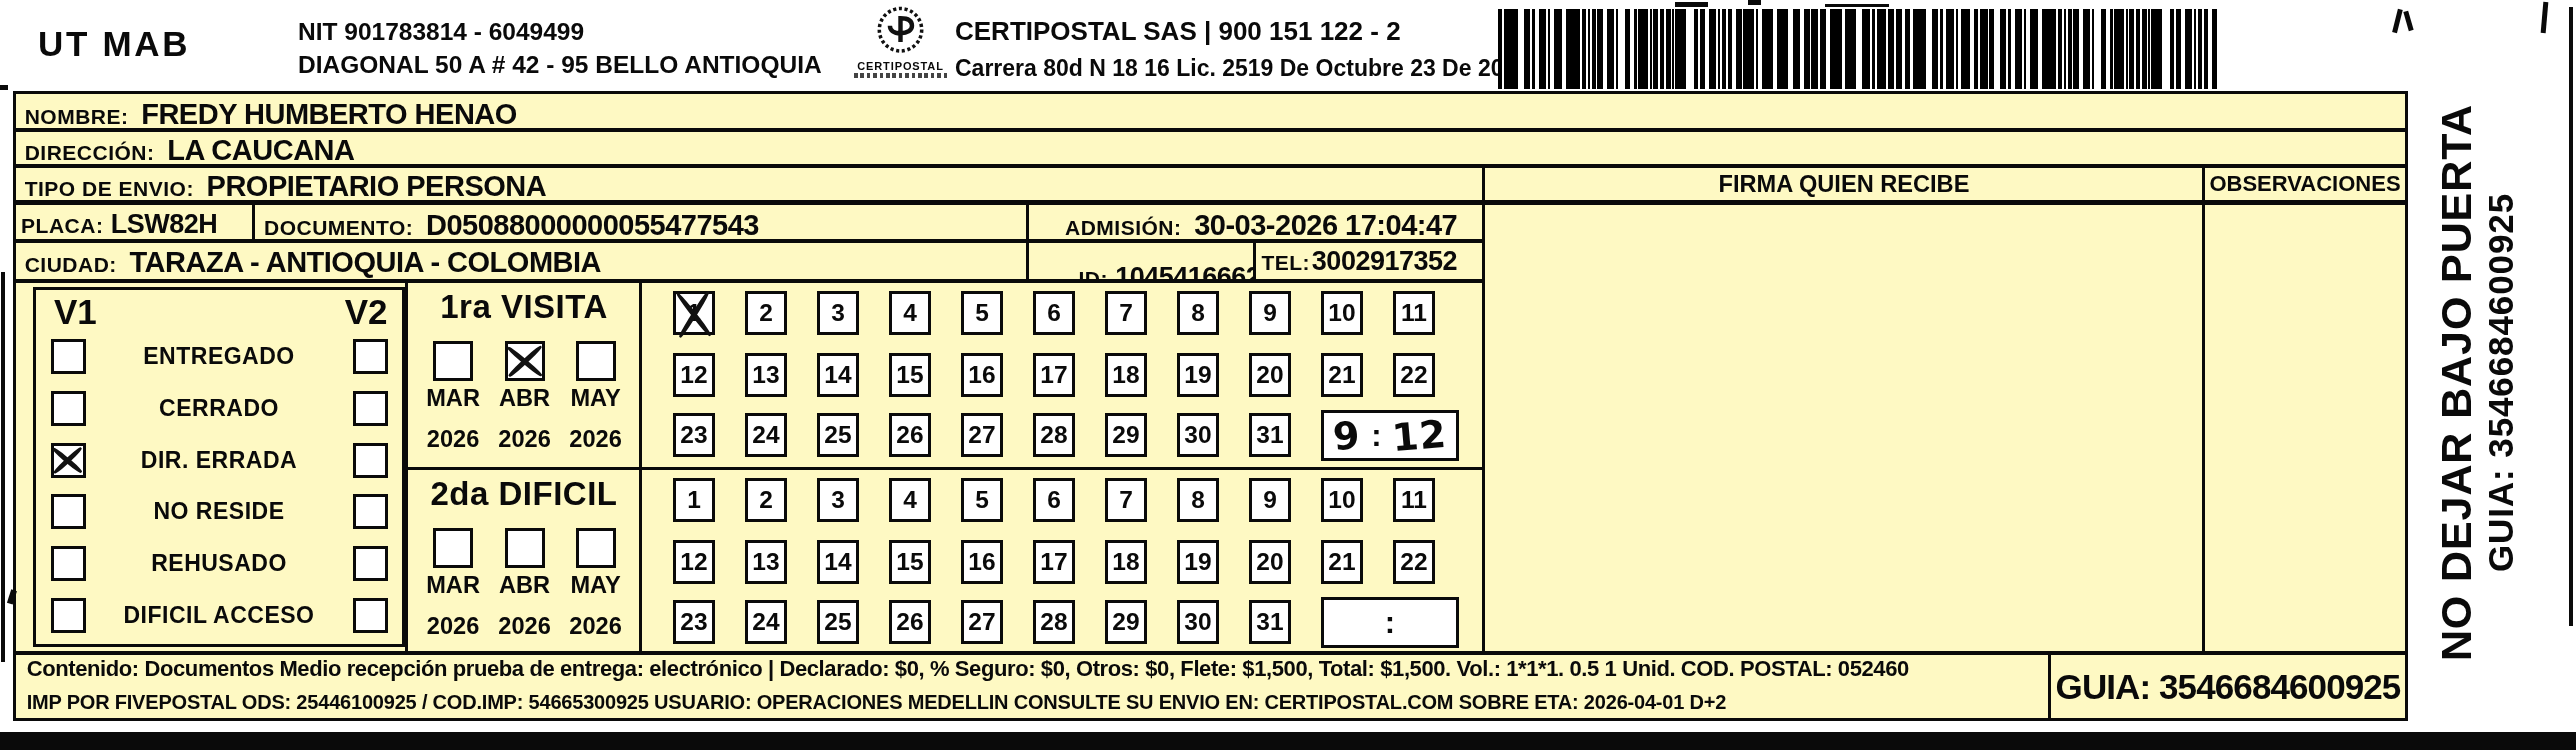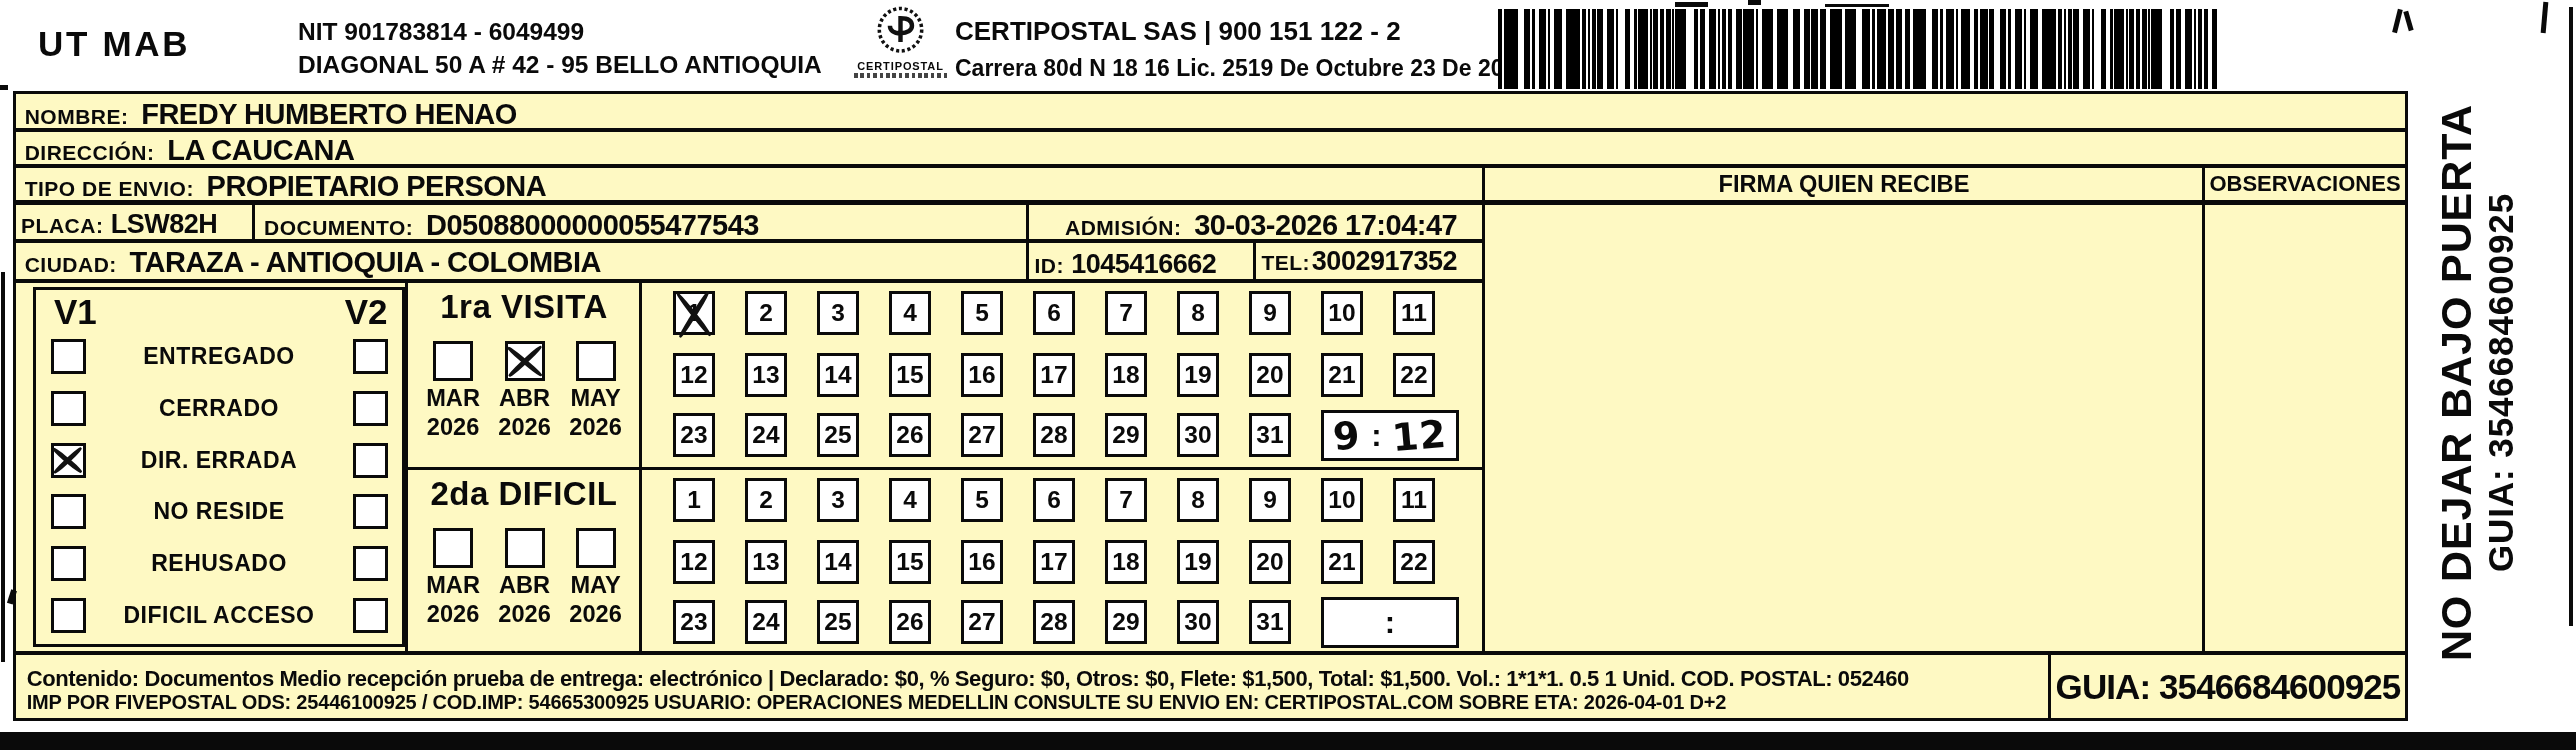--- a/index.html
+++ b/index.html
@@ -31,37 +31,37 @@
   .cb{position:relative;width:35px;height:35px;border:3.6px solid #0a0a0a;box-sizing:border-box;background:#fff;flex:0 0 auto;}
   .cb.checked::before,.cb.checked::after{content:"";position:absolute;left:-14%;top:44%;width:128%;height:4.5px;background:#111;border-radius:40%;}
   .cb.checked::before{transform:rotate(40deg);}
   .cb.checked::after{transform:rotate(-43deg);}
   
   .vtitle{text-align:center;font-size:33px;font-weight:700;margin-top:5.4px;letter-spacing:0.5px;}
   .months{display:flex;justify-content:space-around;margin-top:14.5px;padding:0 9px;}
   .month-col{display:flex;flex-direction:column;align-items:center;}
   .month-col .cb{width:40px;height:40px;}
   .mlabel{font-size:23.6px;font-weight:700;line-height:1.2;margin-top:3.6px;}
-  .mlabel + .mlabel{margin-top:0;}
+  .mlabel + .mlabel{margin-top:12px;}
   
   .dgrid{position:absolute;}
   .drow{position:absolute;left:31px;display:flex;gap:30px;align-items:flex-start;}
   .drow0{top:8.2px;} .drow1{top:70px;} .drow2{top:130px;}
   .day{position:relative;width:42px;height:44px;border:3.6px solid #0a0a0a;box-sizing:border-box;display:flex;align-items:center;justify-content:center;font-size:24.5px;font-weight:700;background:#fff;}
   .xmark{position:absolute;inset:-9px;pointer-events:none;}
   .xmark::before,.xmark::after{content:"";position:absolute;left:0;top:48%;width:100%;height:4.5px;background:#111;border-radius:40%;}
   .xmark::before{transform:rotate(52deg);}
   .xmark::after{transform:rotate(-58deg);}
   .timebox{position:relative;width:138px;height:51px;border:3.6px solid #0a0a0a;box-sizing:border-box;display:flex;align-items:center;justify-content:center;gap:11px;background:#fff;margin-top:-2.7px;}
   .hand{font-family:"DejaVu Sans",sans-serif;font-size:38px;font-weight:700;transform:rotate(-5deg);letter-spacing:0.9px;}
   .colon{font-size:31px;font-weight:700;}
   
   .colheader{display:flex;align-items:center;justify-content:center;font-weight:700;}
   
-  .foot-line1{position:absolute;left:11px;top:11px;font-size:22px;font-weight:700;letter-spacing:-0.4px;white-space:nowrap;}
+  .foot-line1{position:absolute;left:11px;top:1px;font-size:22px;font-weight:700;letter-spacing:-0.4px;white-space:nowrap;}
   .foot-line2{position:absolute;left:11px;top:36px;font-size:20px;font-weight:700;letter-spacing:-0.2px;white-space:nowrap;}
   .guia-cell{display:flex;align-items:center;justify-content:center;font-size:35px;font-weight:700;letter-spacing:-0.9px;}
   
   .side-note{position:absolute;left:2412px;top:674px;width:583px;height:129px;transform:rotate(-90deg);transform-origin:0 0;display:flex;flex-direction:column;justify-content:center;text-align:center;}
   .side-note .l1{font-size:43px;font-weight:700;letter-spacing:0.9px;}
   .side-note .l2{font-size:35px;font-weight:700;letter-spacing:0.9px;}
   
   .art{position:absolute;background:#0a0a0a;}
 </style>
 </head>
@@ -135,21 +135,21 @@
     </div>
   </div>
 
   <div class="cell" style="left:12.7px;top:240px;width:1017px;height:42px;">
     <div class="fieldrow" style="padding-top:2.7px;">
       <span class="flabel">CIUDAD:</span>
       <span class="fvalue">TARAZA - ANTIOQUIA - COLOMBIA</span>
     </div>
   </div>
   <div class="cell" style="left:1026px;top:240px;width:231px;height:42px;">
-    <div class="fieldrow" style="gap:7.3px;padding-top:6px;padding-left:5.4px;">
+    <div class="fieldrow" style="gap:7.3px;padding-top:19px;padding-left:5.4px;margin-left:44px;">
       <span class="flabel">ID:</span>
       <span class="fvalue" style="font-size:27px;">1045416662</span>
     </div>
   </div>
   <div class="cell" style="left:1253px;top:240px;width:232px;height:42px;">
     <div class="fieldrow" style="gap:1.8px;padding-top:2.7px;padding-left:5.4px;">
       <span class="flabel">TEL:</span>
       <span class="fvalue" style="font-size:27px;">3002917352</span>
     </div>
   </div>

